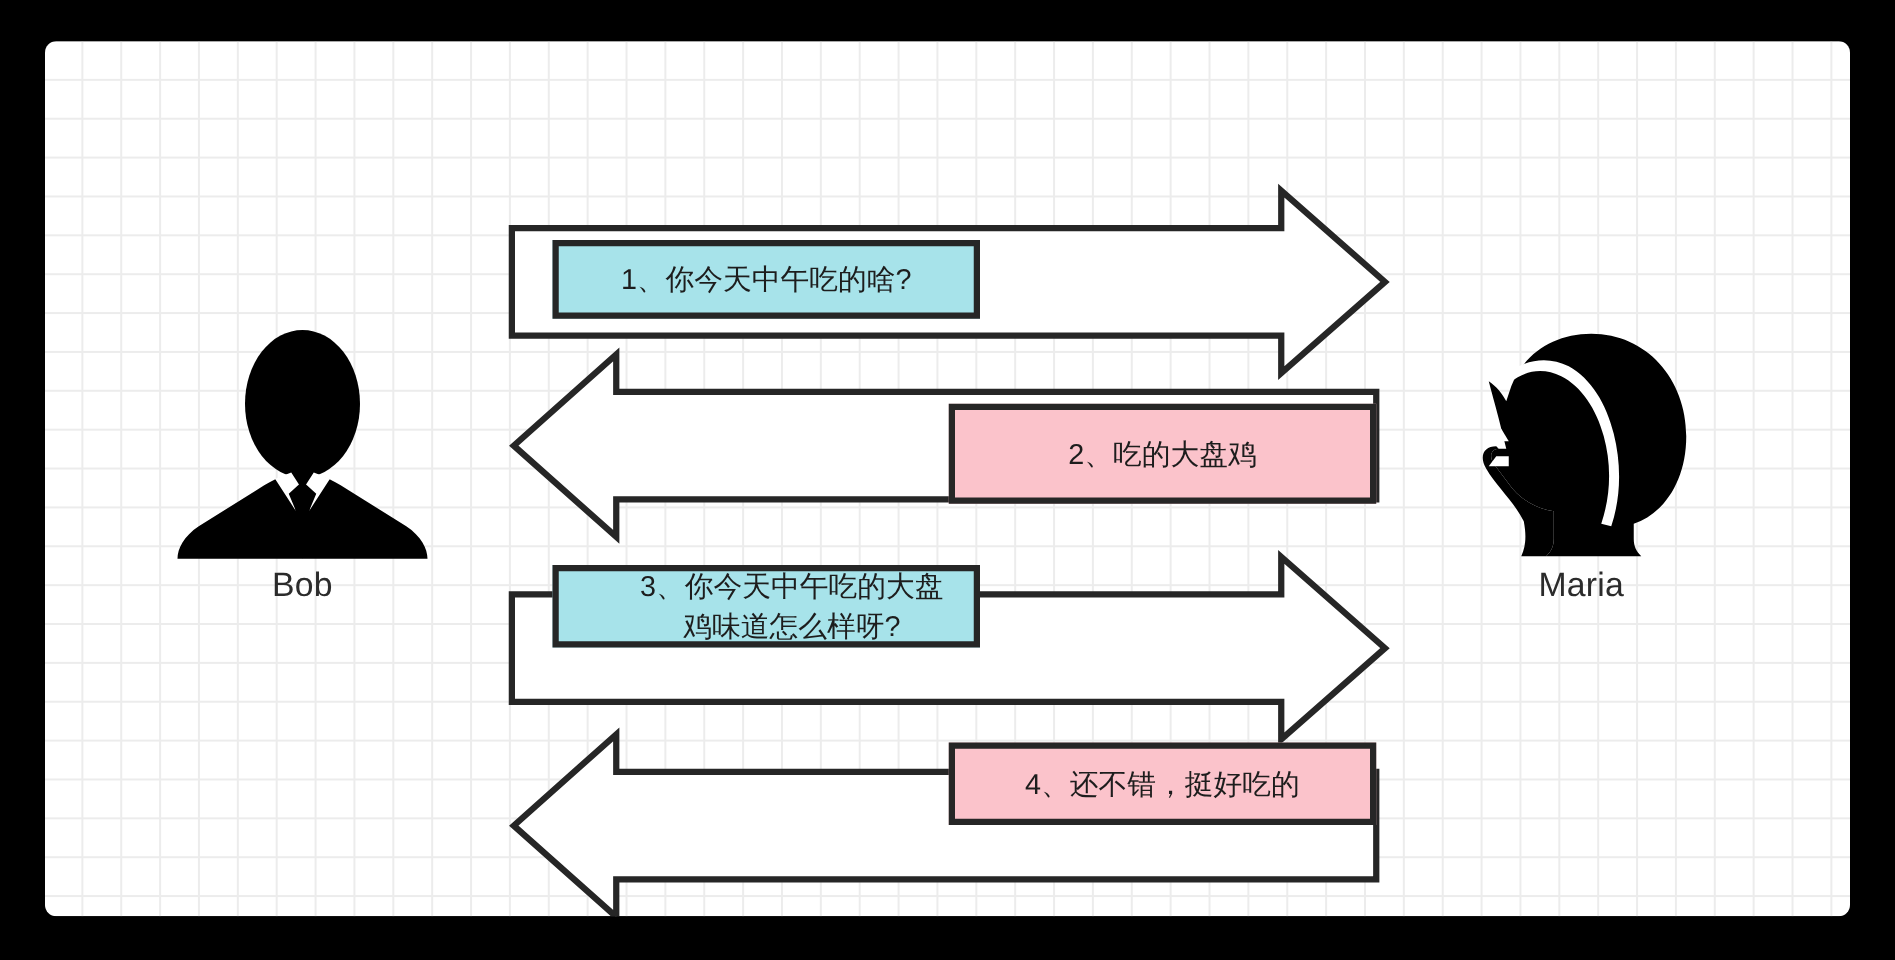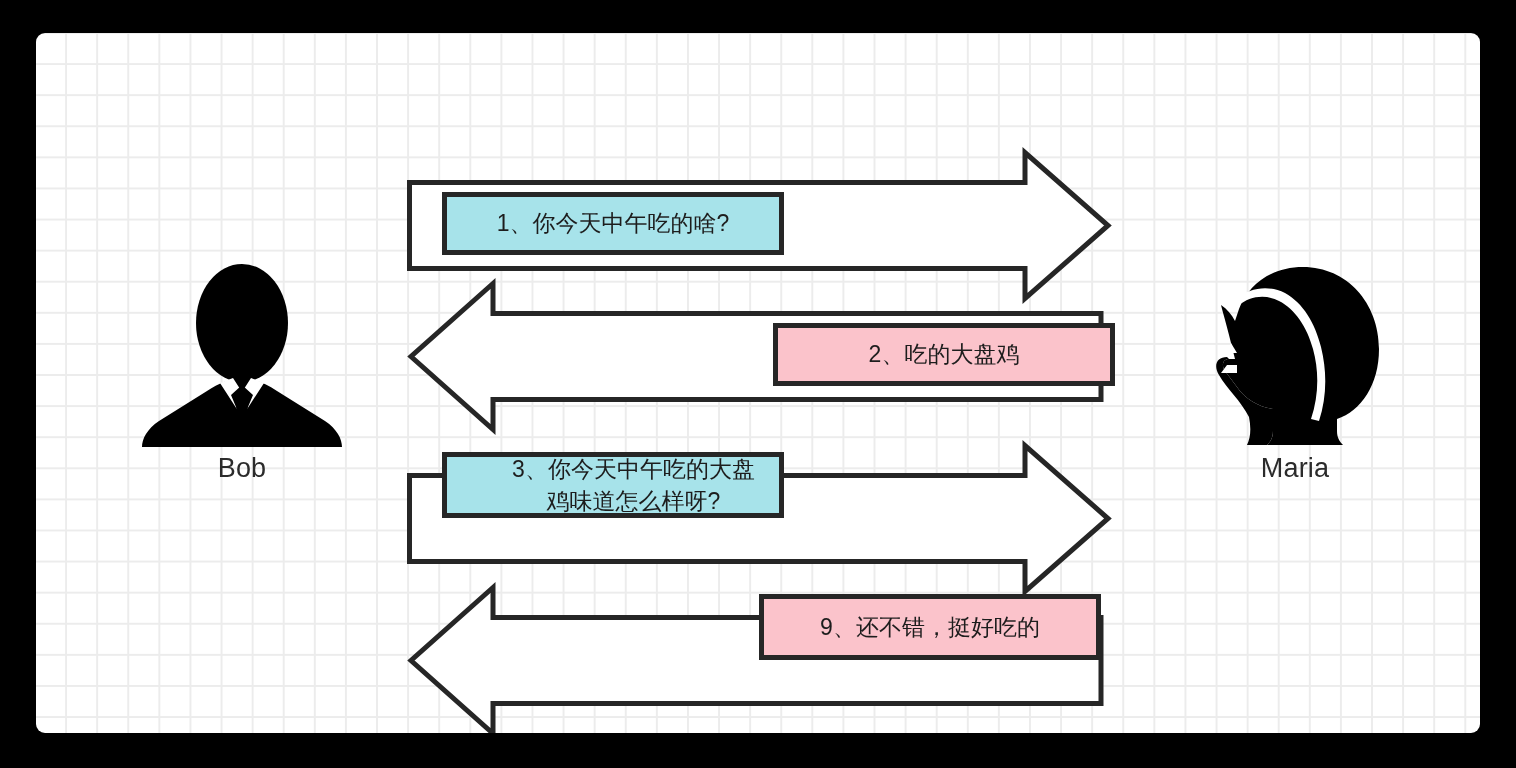--- a/index.html
+++ b/index.html
@@ -49,21 +49,21 @@
   }
   .actor .actor-label {
     display: block;
     font-size: 27px;
     color: #2b2b2b;
     letter-spacing: 0.2px;
     margin-top: 2px;
     font-family: "Liberation Sans", sans-serif;
   }
   #actor-bob  { left: 76px;  top: 228px; width: 260px; }
-  #actor-maria{ left: 1134px;top: 228px; width: 250px; }
+  #actor-maria{ left: 1104px;top: 228px; width: 250px; }
 
   
   .msg-row { position: absolute; }
 
   .arrow-svg {
     position: absolute;
     left: 0;
     top: 0;
     overflow: visible;
   }
@@ -165,32 +165,32 @@
       <svg class="arrow-svg" width="700" height="140" viewBox="0 0 700 140">
         <path d="M0.5 60.5 L616 60.5 L616 30.5 L699 103.5 L616 176.5 L616 146.5 L0.5 146.5 Z" fill="#ffffff" stroke="#262626" stroke-width="5" stroke-linejoin="miter"></path>
       </svg>
       <div class="label-box cyan" style="left:33px; top:30px; width:342px; height:63px;">1、你今天中午吃的啥?</div>
     </div>
 
     <div class="msg-row" id="msg-2" style="left:373px; top:218px; width:700px; height:150px;">
       <svg class="arrow-svg" width="700" height="150" viewBox="0 0 700 150">
         <path d="M692 62.5 L84 62.5 L84 32.5 L2 105.5 L84 178.5 L84 148.5 L692 148.5 Z" fill="#ffffff" stroke="#262626" stroke-width="5" stroke-linejoin="miter"></path>
       </svg>
-      <div class="label-box pink" style="left:364px; top:32px; width:342px; height:63px;">2、吃的大盘鸡</div>
+      <div class="label-box pink" style="left:350px; top:32px; width:342px; height:80px;">2、吃的大盘鸡</div>
     </div>
 
     <div class="msg-row" id="msg-3" style="left:373px; top:343px; width:700px; height:165px;">
       <svg class="arrow-svg" width="700" height="165" viewBox="0 0 700 165">
         <path d="M0.5 99.5 L616 99.5 L616 69.5 L699 142.5 L616 215.5 L616 185.5 L0.5 185.5 Z" fill="#ffffff" stroke="#262626" stroke-width="5" stroke-linejoin="miter"></path>
       </svg>
       <div class="label-box cyan" style="left:33px; top:36px; width:342px; height:66px; line-height:32px;padding-left:47px;">3、你今天中午吃的大盘
 鸡味道怎么样呀?</div>
     </div>
 
     <div class="msg-row" id="msg-4" style="left:373px; top:488px; width:700px; height:160px;">
       <svg class="arrow-svg" width="700" height="160" viewBox="0 0 700 160">
         <path d="M692 96.5 L84 96.5 L84 66.5 L2 139.5 L84 212.5 L84 182.5 L692 182.5 Z" fill="#ffffff" stroke="#262626" stroke-width="5" stroke-linejoin="miter"></path>
       </svg>
-      <div class="label-box pink" style="left:350px; top:33px; width:342px; height:66px;">9、还不错，挺好吃的</div>
+      <div class="label-box pink" style="left:350px; top:33px; width:342px; height:66px;">4、还不错，挺好吃的</div>
     </div>
 
   </div>
 </div>
 
 </body></html>

